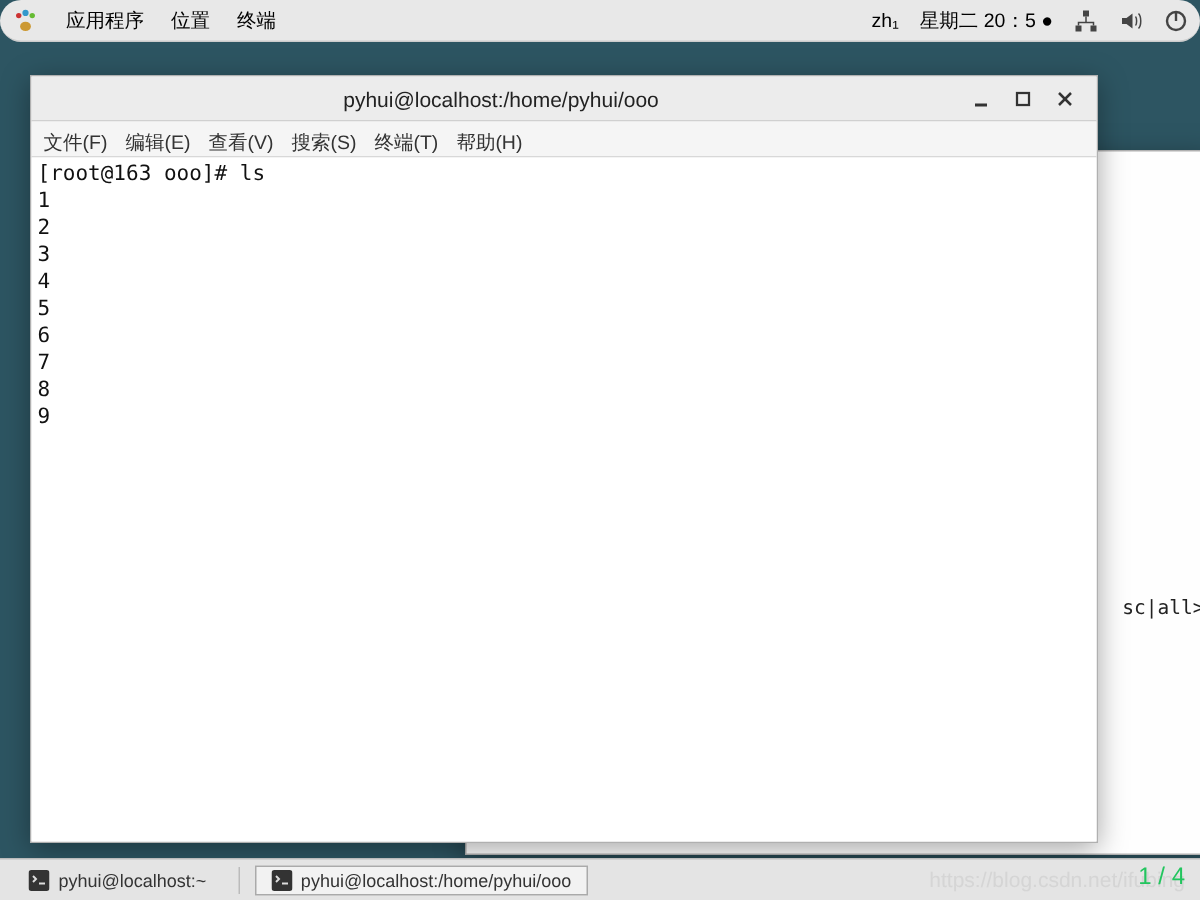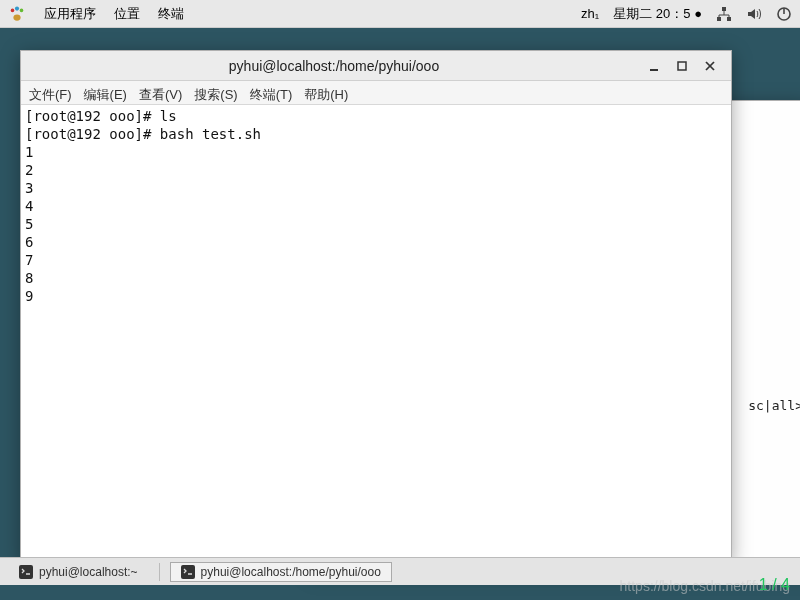--- a/index.html
+++ b/index.html
@@ -13,20 +13,21 @@
 }
 .topbar {
   height: 28px;
   background: #e8e8e8;
   display: flex;
   align-items: center;
   padding: 0 8px;
   border-bottom: 1px solid #ccc;
   position: relative;
   z-index: 5;
+  border-radius: 14px;
 }
 .topbar-left { display: flex; align-items: center; gap: 18px; }
 .foot-icon { width: 18px; height: 18px; }
 .topbar-right { margin-left: auto; display: flex; align-items: center; gap: 14px; }
 .window {
   position: absolute;
   background: #fff;
   border: 1px solid #b0b0b0;
   box-shadow: 0 4px 18px rgba(0,0,0,0.35);
   display: flex;
@@ -73,21 +74,21 @@
   font-size: 14px;
   line-height: 18px;
   color: #111;
   background: #fff;
   overflow: hidden;
 }
 .term-line { white-space: pre; }
 .blue { color: #3b6ed8; }
 .cursor-box { display: inline-block; width: 8px; height: 14px; border: 1px solid #333; vertical-align: text-top; }
 .taskbar {
-  position: absolute; bottom: 15px; left: 0; width: 100%; height: 28px;
+  position: absolute; bottom: 0; left: 0; width: 100%; height: 28px;
   background: #e4e4e4; border-top: 1px solid #bbb;
   display: flex; align-items: center; padding: 0 8px; gap: 10px;
   z-index: 10;
 }
 .task {
   height: 20px; padding: 0 10px; display: flex; align-items: center; gap: 6px;
   border: 1px solid transparent; font-size: 12px; color: #333; cursor: pointer;
 }
 .task.active { background: #f2f2f2; border: 1px solid #aaa; }
 .tw-icon { width: 14px; height: 14px; }
@@ -175,22 +176,21 @@
   </div>
   <div class="menubar">
     <span>文件(F)</span>
     <span>编辑(E)</span>
     <span>查看(V)</span>
     <span>搜索(S)</span>
     <span>终端(T)</span>
     <span>帮助(H)</span>
   </div>
   <div class="term-body" id="term-lines">
-      <div class="term-line">[root@192 ooo]# ls</div>
-      <div class="term-line">[root@192 ooo]# bash test.sh</div>
+      <div class="term-line">[root@163 ooo]# ls</div>
       <div class="term-line">1</div>
       <div class="term-line">2</div>
       <div class="term-line">3</div>
       <div class="term-line">4</div>
       <div class="term-line">5</div>
       <div class="term-line">6</div>
       <div class="term-line">7</div>
       <div class="term-line">8</div>
       <div class="term-line">9</div>
     </div>

